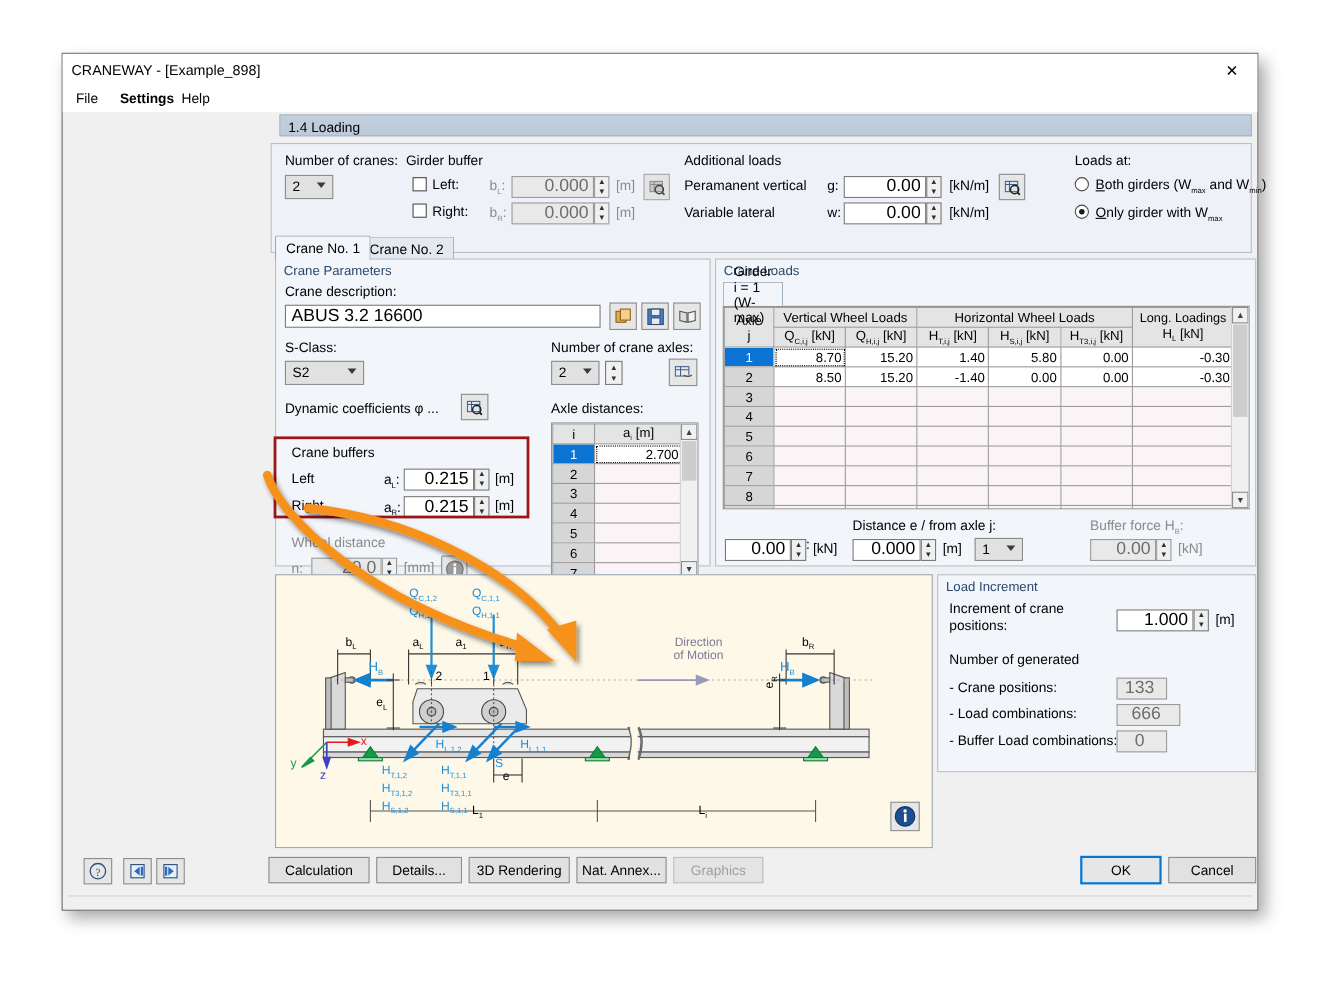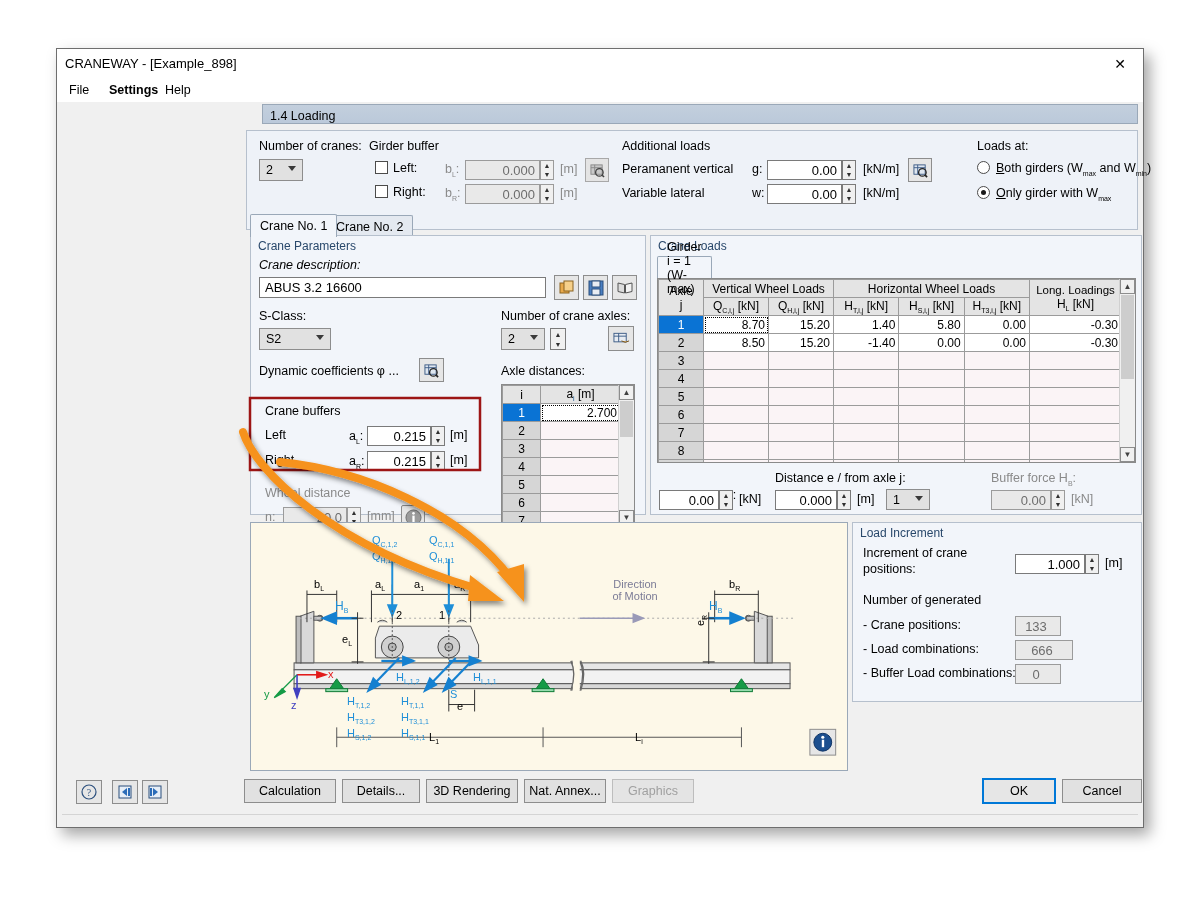--- a/index.html
+++ b/index.html
@@ -53,21 +53,21 @@
   }
   .tree .node{position:absolute;white-space:nowrap;font-size:12.5px;}
   .tree .node.sel{background:#e6e6e6;}
   .tree .guide{position:absolute;border-left:1px dotted #808080;}
   .tree .dash{position:absolute;border-top:1px dotted #808080;}
 
   .rightpane{
     position:absolute;left:188px;top:2px;right:4px;height:665px;
   }
   .sectionheader{
-    position:absolute;left:16px;top:0;right:0;height:20px;
+    position:absolute;left:8px;top:0;right:0;height:20px;
     background:linear-gradient(#c3cfdd,#bbc9da);
     border:1px solid #9aa8b8;box-sizing:border-box;text-align:center;
   }
   .sectionheader span{position:absolute;left:7px;top:4px;font-size:12.5px;}
 
   
   .group{
     position:absolute;background:#f2f5fa;border:1px solid #b6c0cd;box-sizing:border-box;
   }
   .grouptitle{
@@ -78,21 +78,21 @@
   .toppanel{
     position:absolute;left:0;top:26px;right:0;height:100px;
     background:#eef2f8;border:1px solid #b6c0cd;box-sizing:border-box;
   }
   .lbl{position:absolute;white-space:nowrap;font-size:12.5px;}
   .lbl.dim{color:#8a8a8a;}
 
   
   .txt{
     position:absolute;background:#fff;border:1px solid #7a7a7a;box-sizing:border-box;
-    height:20px;font-size:13px;text-align:right;
+    height:20px;font-size:16px;text-align:right;
     display:flex;align-items:center;justify-content:flex-end;
     padding-right:4px;
   }
   .txt.ro{background:#e9e9e9;border-color:#9b9b9b;color:#6d6d6d;}
   .txt.left{justify-content:flex-start;padding-left:5px;text-align:left;}
   .spin{
     position:absolute;width:14px;height:20px;box-sizing:border-box;
     border:1px solid #7a7a7a;background:#f0f0f0;
   }
   .spin div{
@@ -293,21 +293,21 @@
               <span>Crane No. 1</span>
             </div>
           <div class="tab" style="left:76px;top:1px;">
               <span>Crane No. 2</span>
             </div>
         </div>
 
         <div class="group" style="left:4px;top:131px;width:396px;height:280px;">
           <div class="grouptitle">Crane Parameters</div>
 
-          <div class="lbl" style="left:8px;top:22px;font-style:italic;">Crane description:</div>
+          <div class="lbl" style="left:8px;top:22px;">Crane description:</div>
           <div class="txt left" style="left:8px;top:41px;width:287px;height:21px;">ABUS 3.2 16600</div>
           <div class="iconbtn" style="left:303px;top:39px;width:25px;height:25px;">
             <svg width="16" height="16" viewBox="0 0 16 16">
                 <rect x="1" y="3" width="9" height="10" fill="#e8a94b" stroke="#8a6320"></rect>
                 <rect x="5" y="1" width="9" height="10" fill="#f6d08a" stroke="#8a6320"></rect>
               </svg>
           </div>
           <div class="iconbtn" style="left:332px;top:39px;width:25px;height:25px;">
             <svg width="16" height="16" viewBox="0 0 16 16">
                 <rect x="1" y="1" width="14" height="14" fill="#4a7fc1" stroke="#2b4f7d"></rect>

